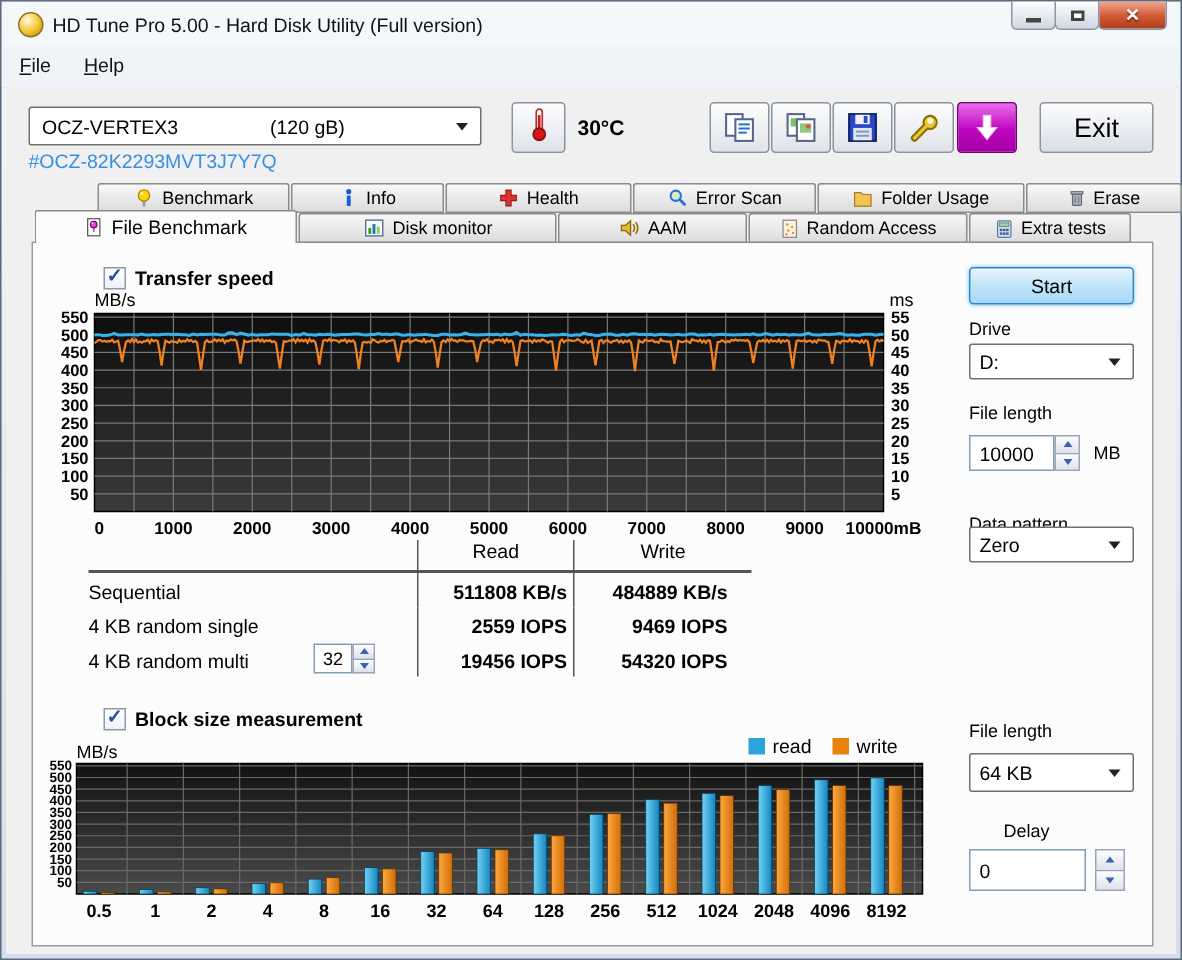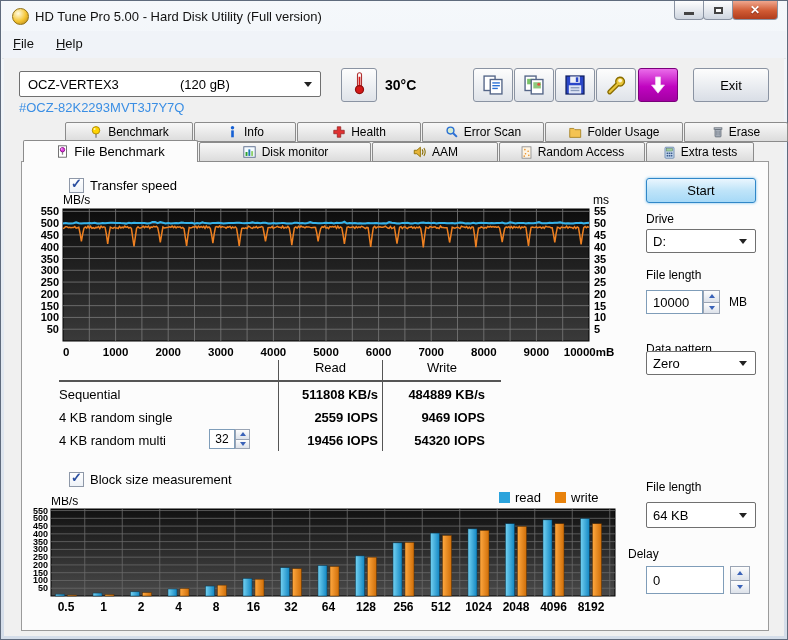--- a/index.html
+++ b/index.html
@@ -22,30 +22,30 @@
   
   .drive-combo{position:absolute;left:18px;top:70px;width:302px;height:26px;background:#fff;border:1px solid #707070;border-radius:2px;box-sizing:border-box;font-size:13px;}
   .drive-name{position:absolute;left:8px;top:5px;}
   .drive-size{position:absolute;left:160px;top:5px;}
   .combo-arrow{position:absolute;right:8px;top:50%;margin-top:-2px;width:0;height:0;border-left:4px solid transparent;border-right:4px solid transparent;border-top:5px solid #222;}
   .serial{position:absolute;left:18px;top:99px;color:#3a8ee4;font-size:13px;}
   .tool-btn{position:absolute;top:67px;width:40px;height:34px;border:1px solid #8a93a2;border-radius:3px;background:linear-gradient(#fdfdfd,#dfe3e9);display:flex;align-items:center;justify-content:center;box-sizing:border-box;}
   .tool-btn.magenta{background:linear-gradient(#ea6cea,#c004c0 55%,#a300a3);border-color:#7a007a;}
   .temp-btn{left:340px;width:36px;}
   .temp-label{position:absolute;left:384px;top:76px;font-size:14px;font-weight:bold;}
-  .exit-btn{position:absolute;left:692px;top:67px;width:76px;height:34px;border:1px solid #8a93a2;border-radius:3px;background:linear-gradient(#fdfdfd,#d9dee6);font-size:13px;display:flex;align-items:center;justify-content:center;box-sizing:border-box;}
+  .exit-btn{position:absolute;left:692px;top:67px;width:76px;height:34px;border:1px solid #8a93a2;border-radius:3px;background:linear-gradient(#fdfdfd,#d9dee6);font-size:18px;display:flex;align-items:center;justify-content:center;box-sizing:border-box;}
   
   .tabrow1{position:absolute;left:28px;top:121px;height:20px;display:flex;padding-left:36px;}
   .tabrow2{position:absolute;left:22px;top:139px;height:22px;display:flex;align-items:flex-end;z-index:3;}
   .tab{display:flex;align-items:center;justify-content:center;gap:5px;border:1px solid #8b8b8b;border-radius:2px 2px 0 0;background:linear-gradient(#f8f8f8,#dcdcdc);font-size:12px;margin-right:1px;box-sizing:border-box;height:20px;white-space:nowrap;}
   .tab.active{background:#fcfcfc;height:22px;border-bottom:none;font-size:13px;}
   .tab .ticon{display:flex;align-items:center;}
   .tabpage{position:absolute;left:20px;top:160px;width:748px;height:470px;background:#fcfcfc;border:1px solid #9b9b9b;box-sizing:border-box;z-index:1;}
   
-  .cb-row{position:absolute;display:flex;align-items:center;gap:6px;font-size:13px;z-index:2;}
+  .cb-row{position:absolute;display:flex;align-items:center;gap:6px;font-size:13px;z-index:2;font-weight:bold;}
   .checkbox{width:13px;height:13px;border:1px solid #8e98a8;background:linear-gradient(#fff,#eef2f7);position:relative;box-sizing:content-box;}
   .checkbox::after{content:"✓";position:absolute;left:1px;top:-3px;font-size:13px;font-weight:bold;color:#2b4fa0;}
   
   .chart-svg{position:absolute;z-index:2;}
   .legend{position:absolute;left:498px;top:489px;display:flex;align-items:center;gap:14px;font-size:13px;z-index:2;}
   .legend .sw{width:11px;height:11px;display:inline-block;margin-right:5px;vertical-align:-1px;}
   
   .rtable{position:absolute;left:58px;top:359px;width:442px;display:grid;grid-template-columns:219px 104px 119px;grid-auto-rows:auto;font-size:13px;z-index:2;}
   .rtable .hcell{height:20px;text-align:center;border-bottom:2px solid #555;}
   .rtable .hcell.first{border-bottom:2px solid #555;}
@@ -530,21 +530,21 @@
   <div class="rp-label" style="left:645px;top:341px;">Data pattern</div>
   <div class="combo" style="left:645px;top:350px;">
     <span class="val">Zero</span>
     <span class="combo-arrow"></span>
   </div>
   <div class="rp-label" style="left:645px;top:479px;">File length</div>
   <div class="combo" style="left:645px;top:501px;height:26px;">
     <span class="val" style="top:5px;">64 KB</span>
     <span class="combo-arrow"></span>
   </div>
-  <div class="rp-label" style="left:627px;top:546px;">Delay</div>
+  <div class="rp-label" style="left:668px;top:546px;">Delay</div>
   <div class="delay-input">0</div>
   <div class="delay-spin">
     <span class="spin-btn">
         <span class="tri-up"></span>
       </span>
     <span class="spin-btn">
         <span class="tri-dn"></span>
       </span>
   </div>
 </div>

